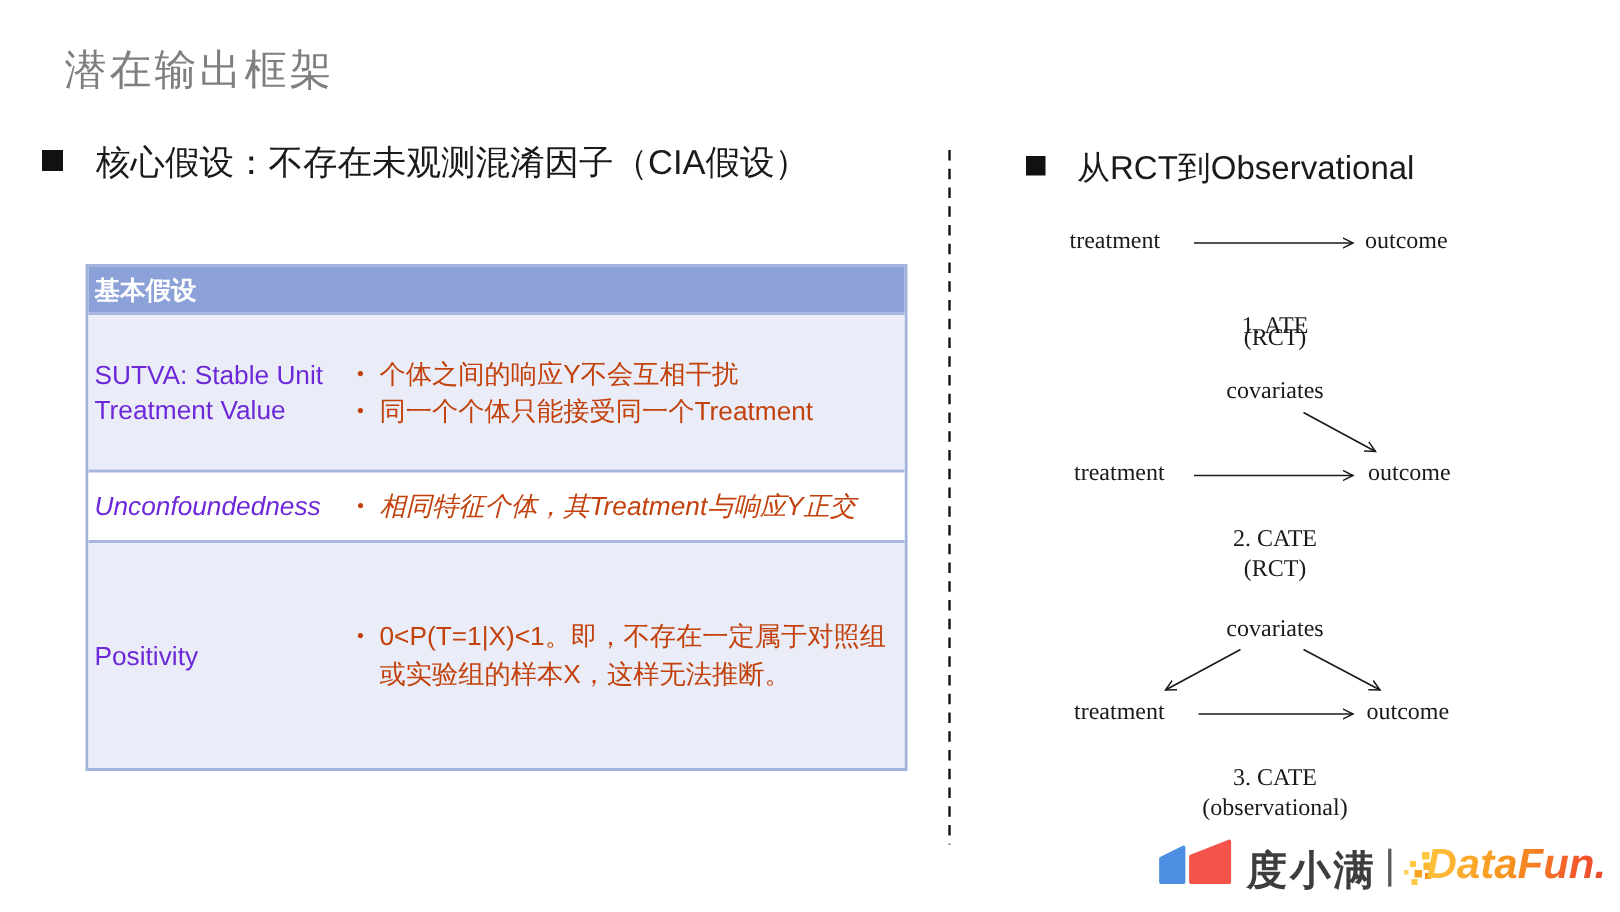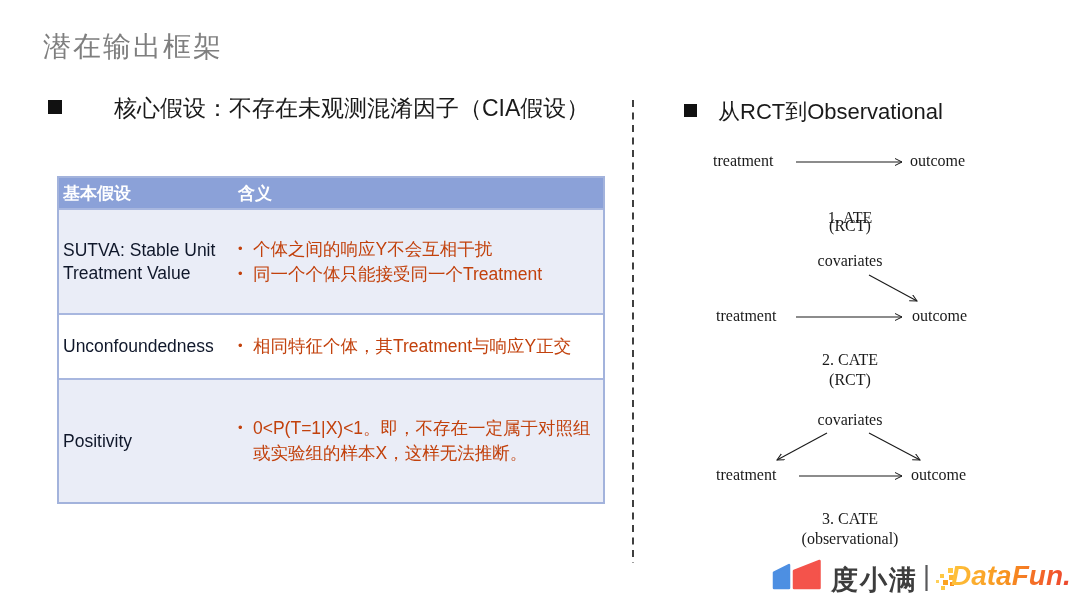--- a/index.html
+++ b/index.html
@@ -10,43 +10,43 @@
   .slide-title {
     position: absolute; left: 43px; top: 28px;
     font-size: 28px; color: #7f7f7f; letter-spacing: 2px;
   }
 
   .bullet-head { position: absolute; display: flex; align-items: flex-start; }
   .bullet-sq {
     width: 14px; height: 14px; background: #111; margin-top: 7px; flex: 0 0 auto;
   }
   .bullet-head .txt { margin-left: 22px; font-size: 23px; color: #1a1a1a; white-space: nowrap; }
-  .bullet-head.left { left: 48px; top: 93px; gap: 30px; }
+  .bullet-head.left { left: 28px; top: 93px; }
   .bullet-head.right { left: 684px; top: 97px; }
   .bullet-head.right .bullet-sq { width: 13px; height: 13px; }
   .bullet-head.right .txt { margin-left: 21px; font-size: 22px; }
 
   
   .assump-table {
     position: absolute; left: 57px; top: 176px; width: 548px;
     border: 2px solid #a3b3dc; background: #fff;
   }
   .t-row { display: flex; }
   .t-row + .t-row { border-top: 2px solid #a8b7df; }
   .t-header { height: 30px; background: #8ba1d8; color: #ffffff; font-weight: bold; }
   .t-header .c1, .t-header .c2 { display: flex; align-items: center; font-size: 17px; }
   .c1 { width: 173px; flex: 0 0 auto; padding-left: 4px; }
   .c2 { flex: 1 1 auto; padding-left: 6px; }
-  .t-body .c1 { display: flex; align-items: center; font-size: 17.5px; color: #0f172a; line-height: 1.3; padding-right: 6px; }
+  .t-body .c1 { display: flex; align-items: center; font-size: 17.5px; color: #6d28d9; line-height: 1.3; padding-right: 6px; }
   .t-body .c2 { display: flex; flex-direction: column; justify-content: center; padding-right: 10px; }
   .row-alt { background: #eaedf7; }
   .row-white { background: #ffffff; }
   .r1 { height: 105px; }
-  .r2 { height: 65px; }
-  .r3 { height: 124px; }
+  .r2 { height: 47px; font-style: italic; }
+  .r3 { height: 152px; }
   .b-item { display: flex; font-size: 17.5px; color: #c2410c; line-height: 1.42; }
   .b-item::before { content: "•"; font-size: 13px; width: 15px; flex: 0 0 auto; padding-top: 3px; }
 
   
   .serif { position: absolute; font-family: "Liberation Serif", "DejaVu Serif", serif;
            font-size: 16px; color: #1a1a1a; white-space: nowrap; }
   .cap { width: 170px; left: 765px; text-align: center; white-space: normal; }
 
   svg.overlay { position: absolute; left: 0; top: 0; pointer-events: none; }
 
@@ -77,21 +77,20 @@
   <div class="slide-title">潜在输出框架</div>
 
   <div class="bullet-head left">
     <span class="bullet-sq"></span>
     <span class="txt">核心假设：不存在未观测混淆因子（CIA假设）</span>
   </div>
 
   <div class="assump-table">
     <div class="t-row t-header">
       <div class="c1">基本假设</div>
-      <div class="c2">含义</div>
     </div>
     <div class="t-row t-body r1 row-alt">
       <div class="c1">SUTVA: Stable Unit Treatment Value</div>
       <div class="c2">
         <div class="b-item">个体之间的响应Y不会互相干扰</div>
         <div class="b-item">同一个个体只能接受同一个Treatment</div>
       </div>
     </div>
     <div class="t-row t-body r2 row-white">
       <div class="c1">Unconfoundedness</div>

